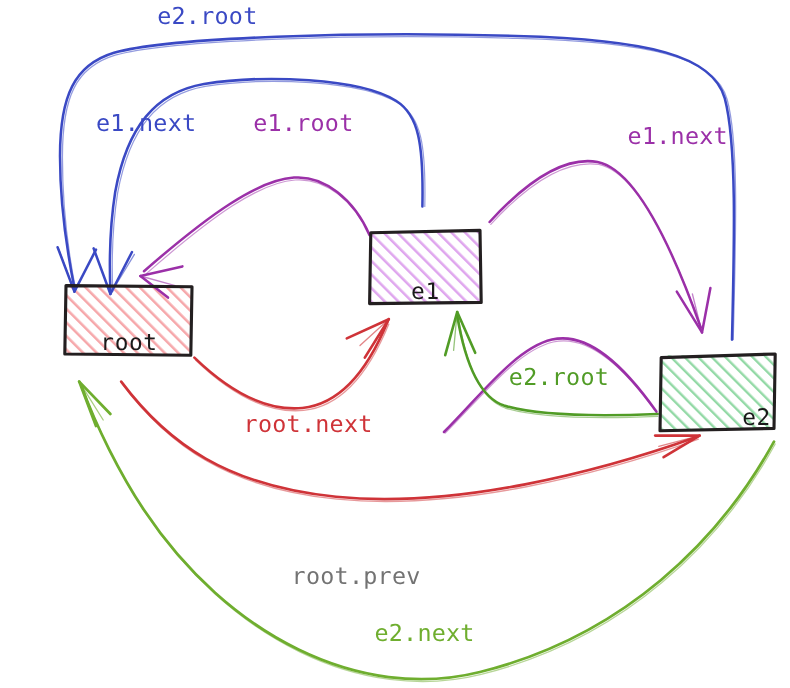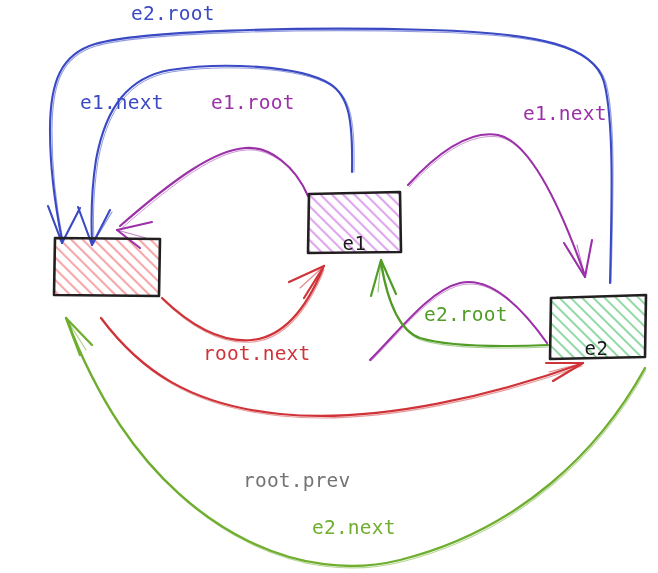--- a/index.html
+++ b/index.html
@@ -208,26 +208,29 @@
       <path d="M 55 238 L 160 239 L 159 296 L 54 295 Z"></path>
     </g>
     <g fill="none" stroke="#231f20" stroke-width="2.6" stroke-linejoin="round">
       <path d="M 309 194 L 400 192 L 401 252 L 308 253 Z"></path>
     </g>
     <g fill="none" stroke="#231f20" stroke-width="2.6" stroke-linejoin="round">
       <path d="M 551 298 L 646 295 L 645 357 L 550 359 Z"></path>
     </g>
   </svg>
 
+  <div class="node-box" style="left:54px; top:237px; width:107px; height:60px; border:none; background:transparent;">
+    <span class="node-label">root</span>
+  </div>
 
   <div class="node-box" style="left:308px; top:192px; width:93px; height:62px; border:none; background:transparent;">
     <span class="node-label">e1</span>
   </div>
 
-  <div class="node-box" style="left:528px; top:295px; width:97px; height:64px; border:none; background:transparent;padding-left:40px;">
+  <div class="node-box" style="left:562px; top:295px; width:97px; height:64px; border:none; background:transparent;padding-left:40px;">
     <span class="node-label">e2</span>
   </div>
 
   <div class="edge-label" style="left:131px; top:2px; color:#3a49c4;">e2.root</div>
 
   <div class="edge-label" style="left:80px; top:91px; color:#3a49c4;">e1.next</div>
 
   <div class="edge-label" style="left:211px; top:91px; color:#9b30a8;">e1.root</div>
 
   <div class="edge-label" style="left:475px; top:102px; color:#9b30a8;margin-left:48px;">e1.next</div>

